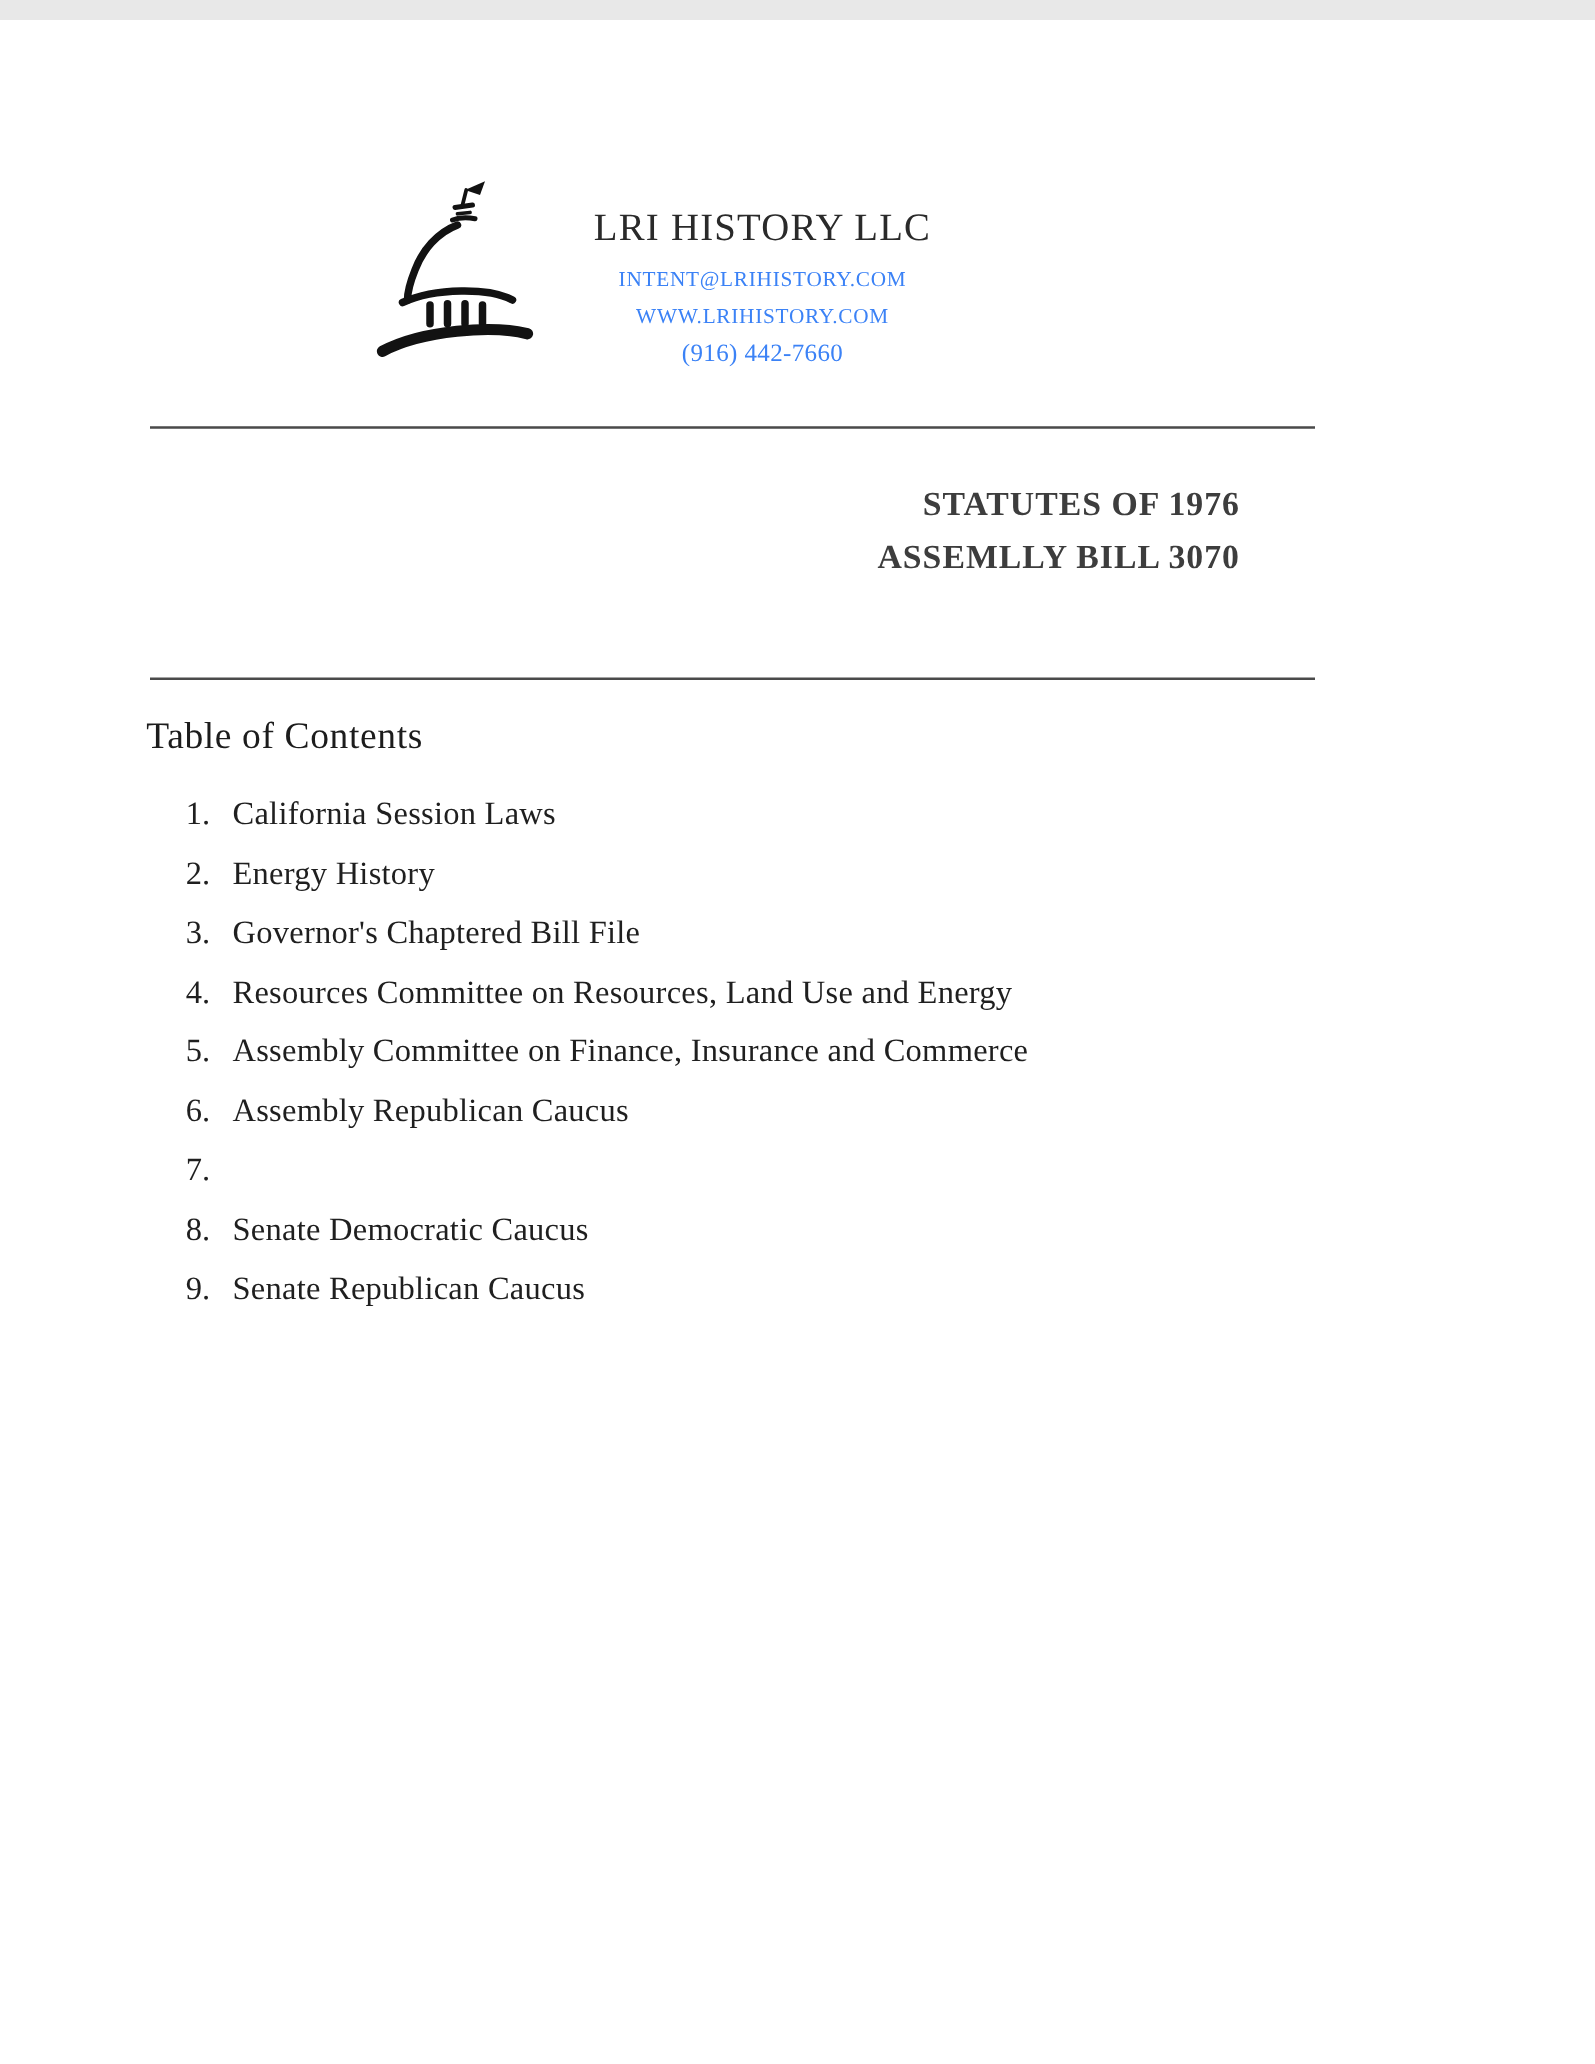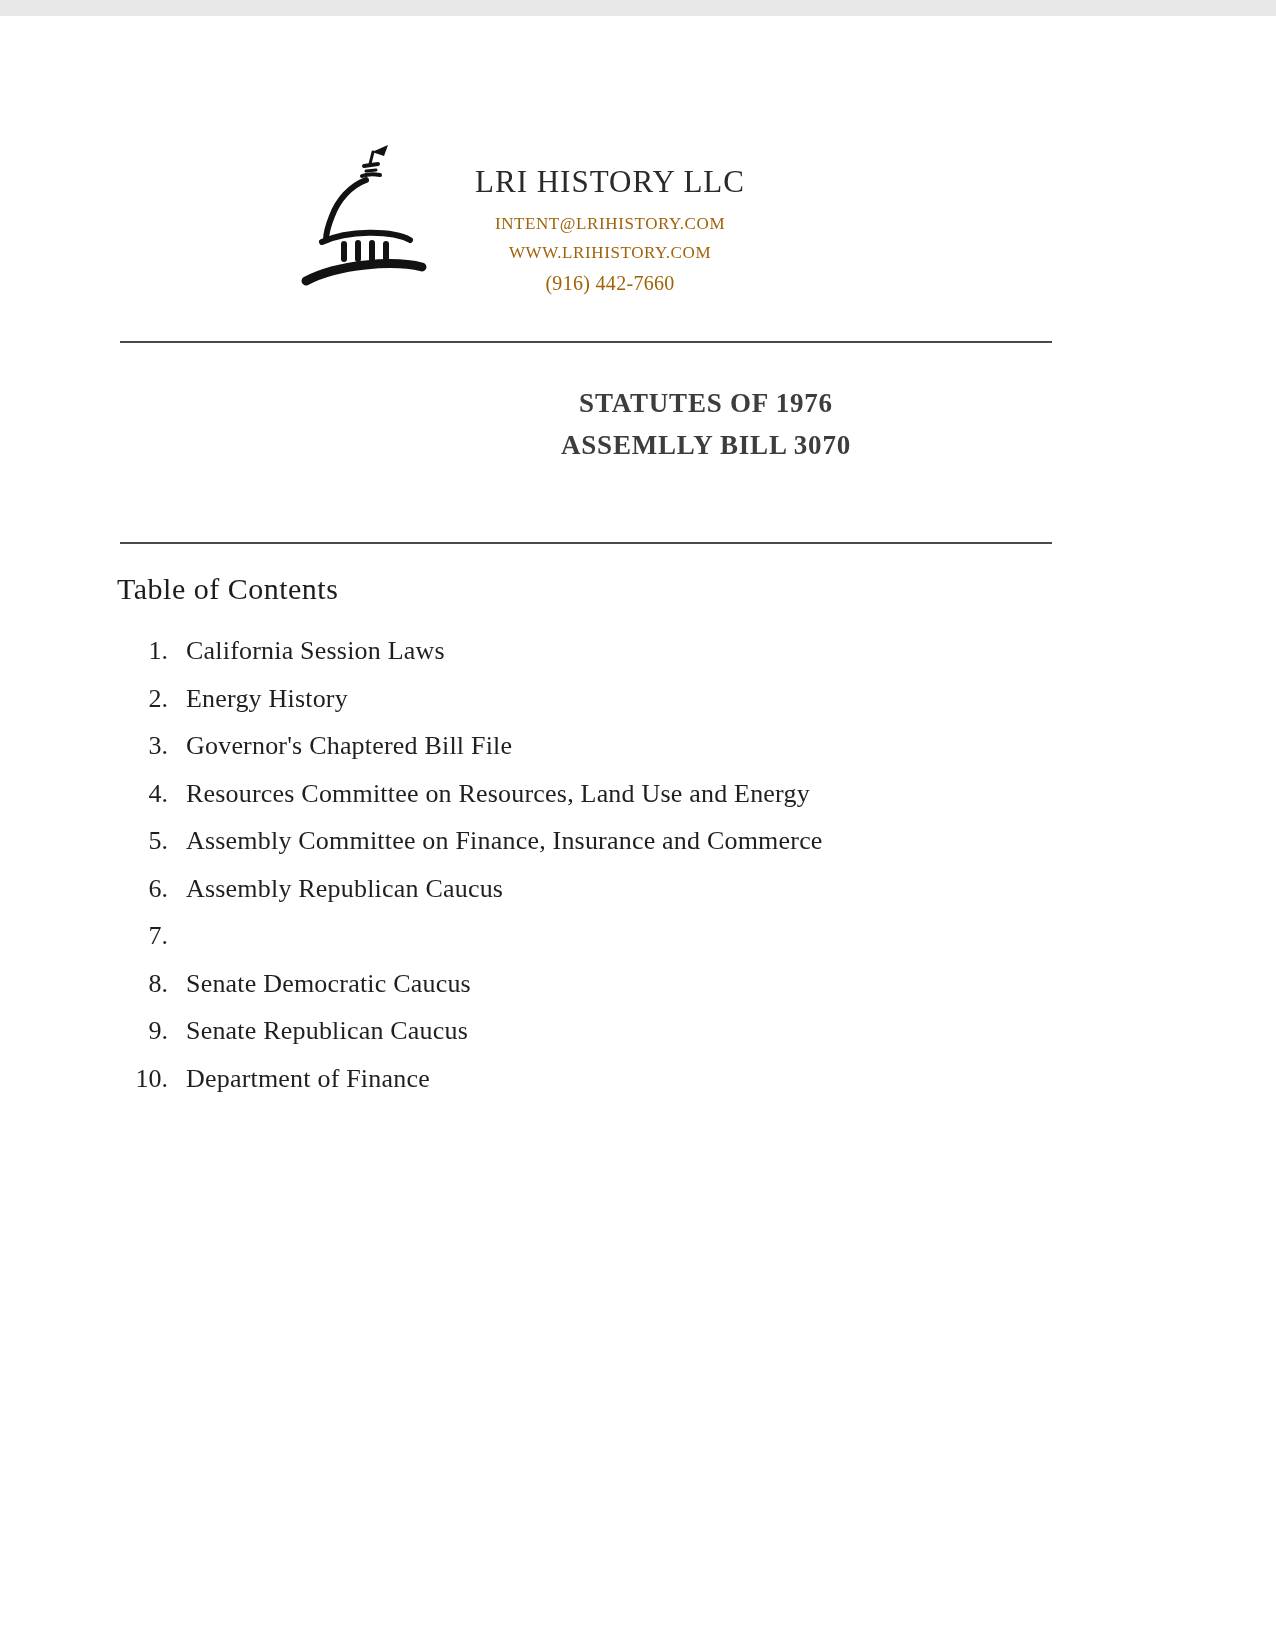--- a/index.html
+++ b/index.html
@@ -38,21 +38,21 @@
   .company-name {
     font-size: 31px;
     letter-spacing: 1px;
     color: #2a2a2a;
     margin-bottom: 14px;
     white-space: nowrap;
   }
   .contact-line {
     font-size: 17px;
     letter-spacing: 0.6px;
-    color: #a16207;
+    color: #3b82f6;
     margin-bottom: 9px;
     white-space: nowrap;
   }
   .contact-line.phone {
     font-size: 20px;
     letter-spacing: 0.3px;
   }
 
   
   .rule {
@@ -64,21 +64,21 @@
   }
   .rule-top { top: 325px; }
   .rule-bottom { top: 526px; }
 
   
   .title-block {
     position: absolute;
     left: 420px;
     top: 366px;
     width: 572px;
-    text-align: center;
+    text-align: right;
     font-weight: bold;
     color: #3d3d3d;
   }
   .title-line {
     font-size: 27px;
     letter-spacing: 0.8px;
     line-height: 42px;
     white-space: pre;
   }
 
@@ -189,19 +189,15 @@
       <span class="toc-num">7.</span>
     </div>
     <div class="toc-row">
       <span class="toc-num">8.</span>
       <span class="toc-label">Senate Democratic Caucus</span>
     </div>
     <div class="toc-row">
       <span class="toc-num">9.</span>
       <span class="toc-label">Senate Republican Caucus</span>
     </div>
-    <div class="toc-row">
-      <span class="toc-num">10.</span>
-      <span class="toc-label">Department of Finance</span>
-    </div>
   </div>
 
 </div>
 
 </body></html>

